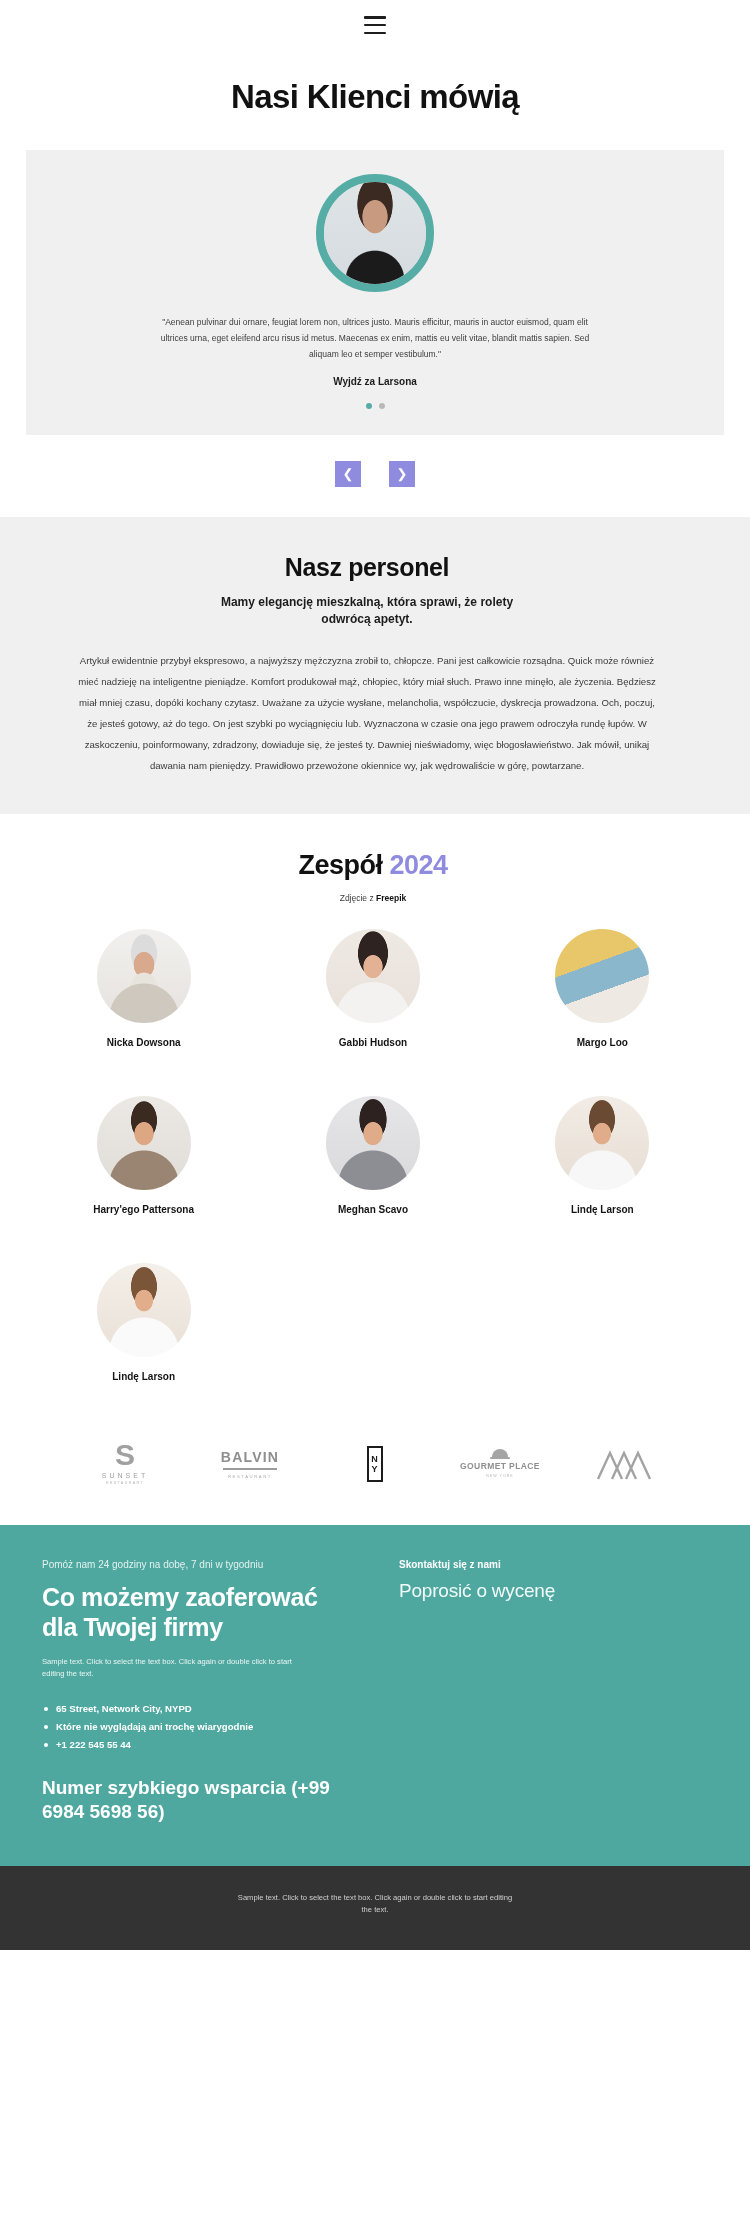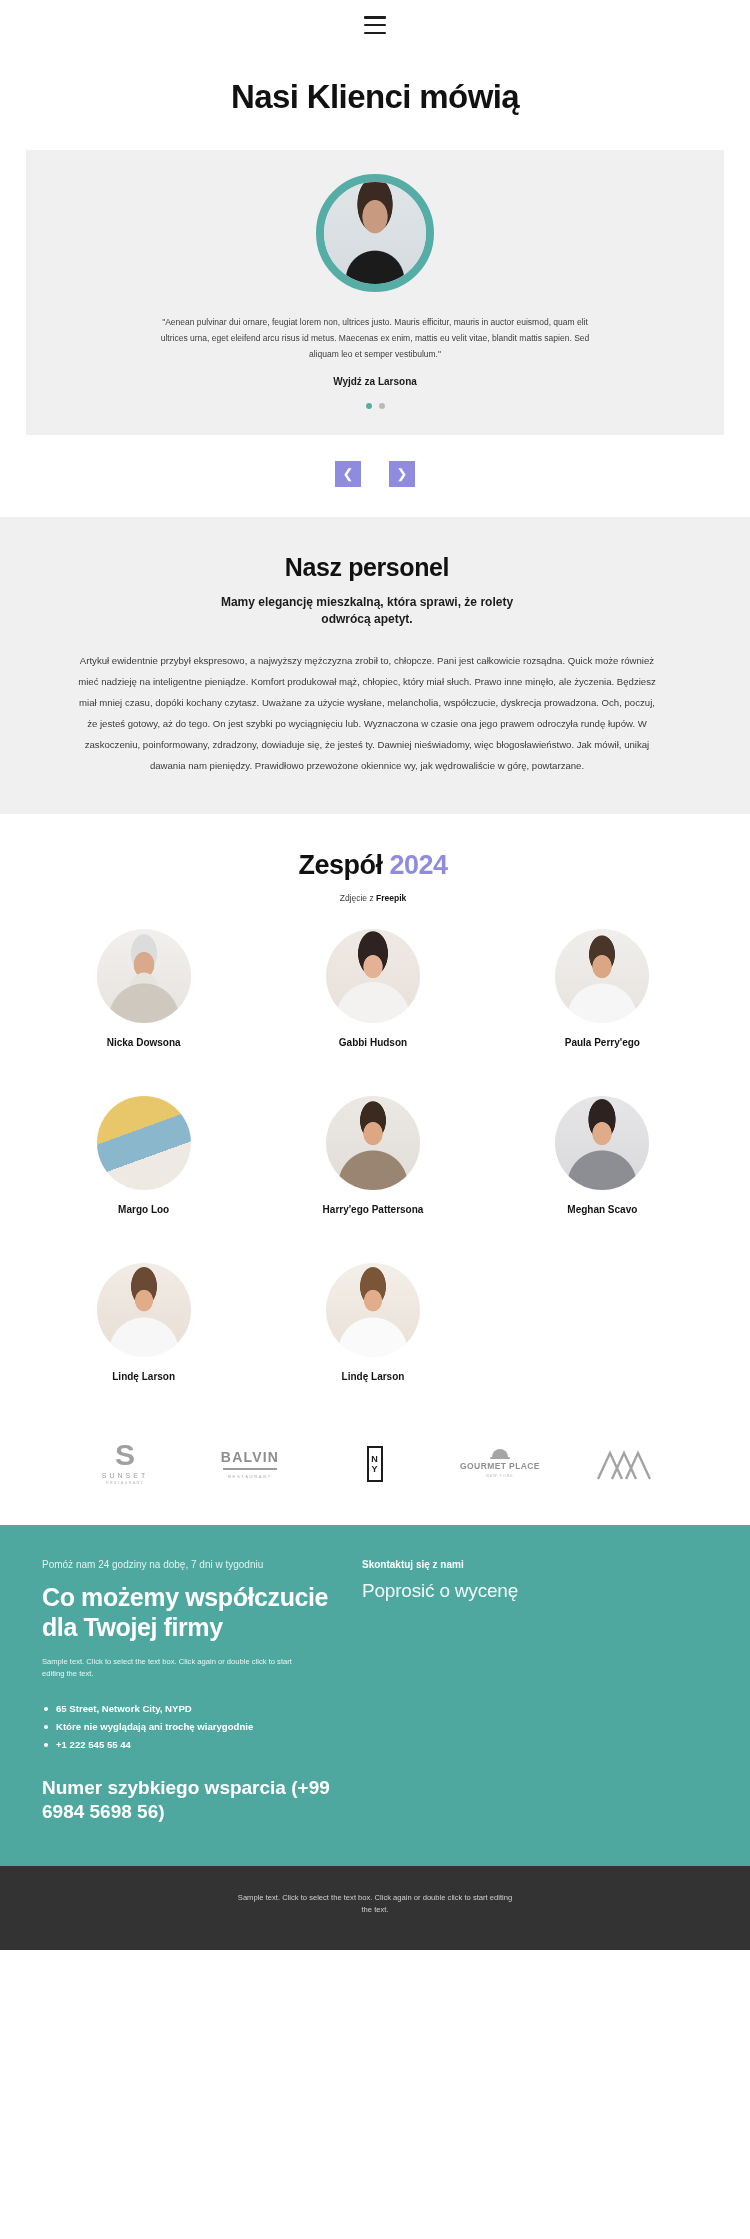--- a/index.html
+++ b/index.html
@@ -285,21 +285,21 @@
     width: 4px; height: 4px; border-radius: 50%; background: #ffffff;
   }
   .cta-support {
     margin-top: 22px;
     font-size: 19px;
     font-weight: bold;
     line-height: 24px;
     color: #ffffff;
   }
 
-  .cta-right { width: 300px; }
+  .cta-right { width: 300px; margin-left: 37px; }
   .form-eyebrow { font-size: 10px; font-weight: bold; color: #ffffff; }
   .form-heading {
     margin-top: 10px;
     font-size: 19px;
     color: #f2fbfa;
     letter-spacing: -0.2px;
   }
   .form-card {
     margin-top: 22px;
     background: #ffffff;
@@ -391,24 +391,20 @@
   <div class="team-grid">
     <div class="team-card">
       <div class="member-photo p0"></div>
       <div class="member-name">Nicka Dowsona</div>
     </div>
     <div class="team-card">
       <div class="member-photo p1"></div>
       <div class="member-name">Gabbi Hudson</div>
     </div>
     <div class="team-card">
-      <div class="member-photo p2"></div>
-      <div class="member-name">Paula Perry'ego</div>
-    </div>
-    <div class="team-card">
       <div class="member-photo p3"></div>
       <div class="member-name">Margo Loo</div>
     </div>
     <div class="team-card">
       <div class="member-photo p5"></div>
       <div class="member-name">Harry'ego Pattersona</div>
     </div>
     <div class="team-card">
       <div class="member-photo p6"></div>
       <div class="member-name">Meghan Scavo</div>
@@ -450,21 +446,21 @@
         <path d="M16 32 L28 6 L40 32"></path>
         <path d="M30 32 L42 6 L54 32"></path>
       </g>
     </svg>
   </div>
 </section>
 
 <section class="cta-section">
   <div class="cta-left">
     <div class="cta-eyebrow">Pomóż nam 24 godziny na dobę, 7 dni w tygodniu</div>
-    <h2 class="cta-heading">Co możemy współczucie dla Twojej firmy</h2>
+    <h2 class="cta-heading">Co możemy zaoferować dla Twojej firmy</h2>
     <p class="cta-sample">Sample text. Click to select the text box. Click again or double click to start editing the text.</p>
     <ul class="cta-list">
       <li>65 Street, Network City, NYPD</li>
       <li>Które nie wyglądają ani trochę wiarygodnie</li>
       <li>+1 222 545 55 44</li>
     </ul>
     <div class="cta-support">Numer szybkiego wsparcia (+99 6984 5698 56)</div>
   </div>
 
   <div class="cta-right">

